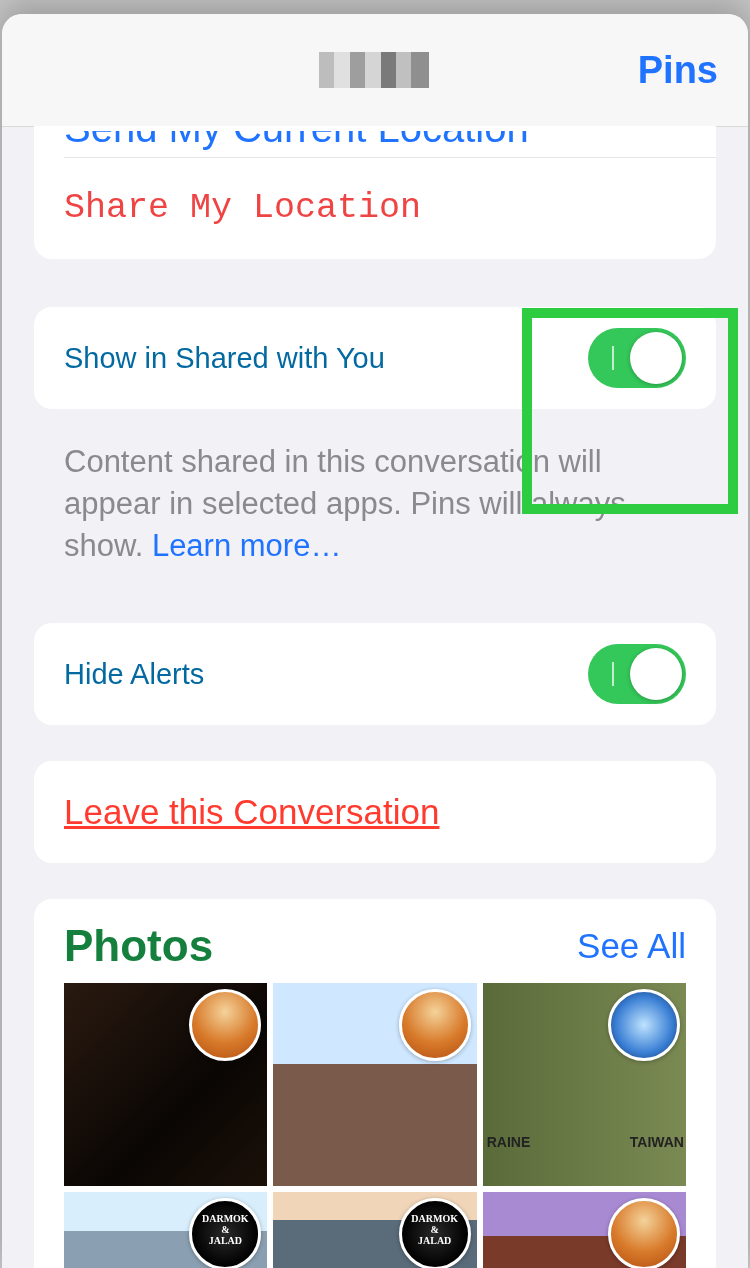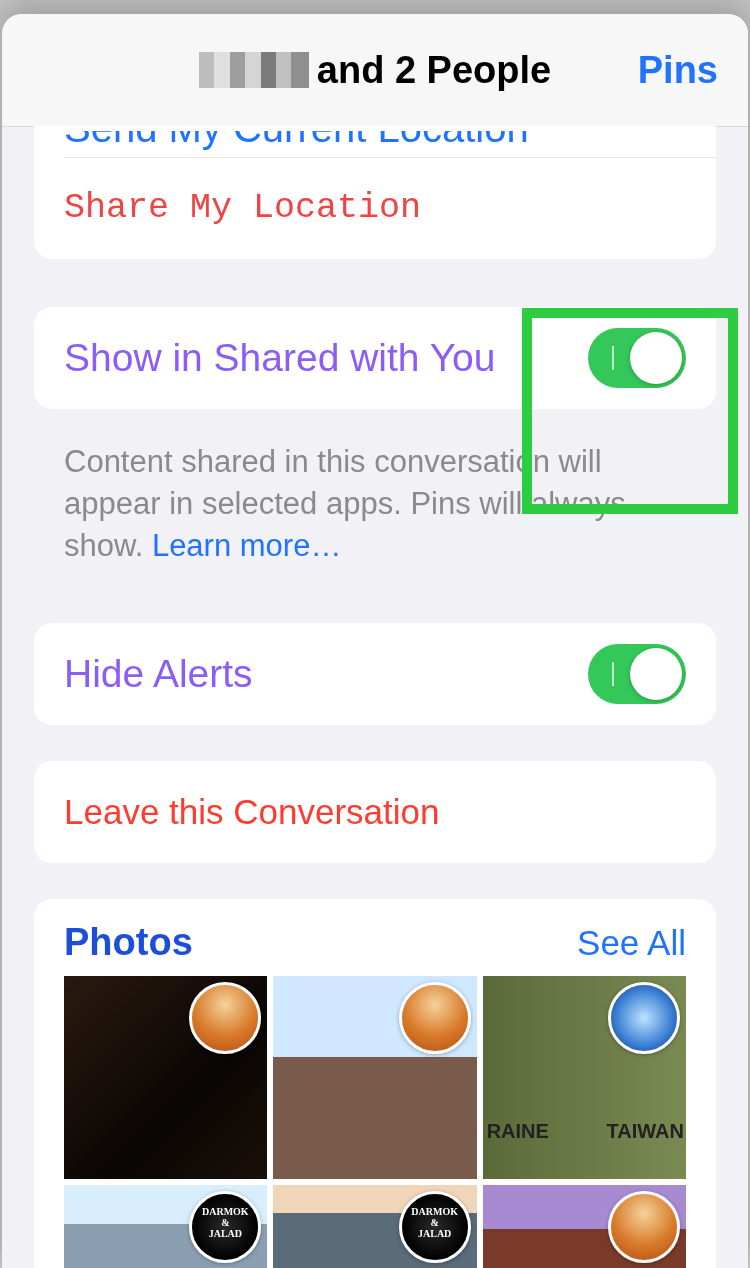--- a/index.html
+++ b/index.html
@@ -88,23 +88,23 @@
     font-size: 35px;
   }
   .row + .row { position: relative; }
   .row + .row::before {
     content: "";
     position: absolute;
     left: 30px; right: 0; top: 0;
     height: 1px;
     background: #e5e5e8;
   }
-  .row .label-black { color: #8b5cf6; font-size: 39px; }
+  .row .label-black { color: #0369a1; font-size: 29px; }
   .row .label-blue  { color: #ef4444; font-size: 35px; font-family: Liberation Mono, monospace; }
-  .row .label-red   { color: #ff3b30; font-size: 35px; }
+  .row .label-red   { color: #ff3b30; font-size: 35px; text-decoration: underline; }
   .link-cut {
     color: #1f73ff;
     font-size: 40px;
     font-weight: 400;
     height: 20px;
     overflow: hidden;
     display: flex;
     align-items: flex-end;
   }
   .toggle {
@@ -146,23 +146,23 @@
   .gap24 { height: 24px; }
   .gap48 { height: 48px; }
 
   .photos-header {
     display: flex;
     align-items: center;
     justify-content: space-between;
     padding: 22px 30px 12px 30px;
   }
   .photos-header .title {
-    font-size: 38px;
+    font-size: 44px;
     font-weight: 700;
-    color: #1d4ed8;
+    color: #15803d;
   }
   .photos-header .see-all {
     font-size: 35px;
     color: #1f73ff;
     cursor: pointer;
   }
   .photo-grid {
     display: grid;
     grid-template-columns: repeat(3, 1fr);
     gap: 6px;
@@ -172,21 +172,21 @@
     position: relative;
     width: 100%;
     aspect-ratio: 1/1;
     background: #888;
     overflow: hidden;
   }
   .photo .overlay-text {
     position: absolute;
     bottom: 36px;
     left: 4px; right: 4px;
-    font-size: 20px;
+    font-size: 14px;
     font-weight: 700;
     color: #222;
     text-align: center;
   }
   .avatar {
     position: absolute;
     top: 6px; right: 6px;
     width: 66px; height: 66px;
     border-radius: 50%;
     background: radial-gradient(circle at 50% 30%, #f4d29a, #d87a2a 55%, #b24e12);
@@ -231,21 +231,20 @@
   .photo.cut { aspect-ratio: auto; height: 110px; }
 </style>
 </head>
 <body>
 
 <div class="modal">
 
   <div class="header">
     <div class="header-title-wrap">
       <div class="pixel-block"></div>
-      <span class="header-title">and 2 People</span>
     </div>
     <div class="done-btn">Pins</div>
   </div>
 
   <div class="scroll">
 
     <div class="card partial-top">
       <div class="row" style="min-height:32px;padding-top:0;">
         <span class="link-cut">Send My Current Location</span>
       </div>

